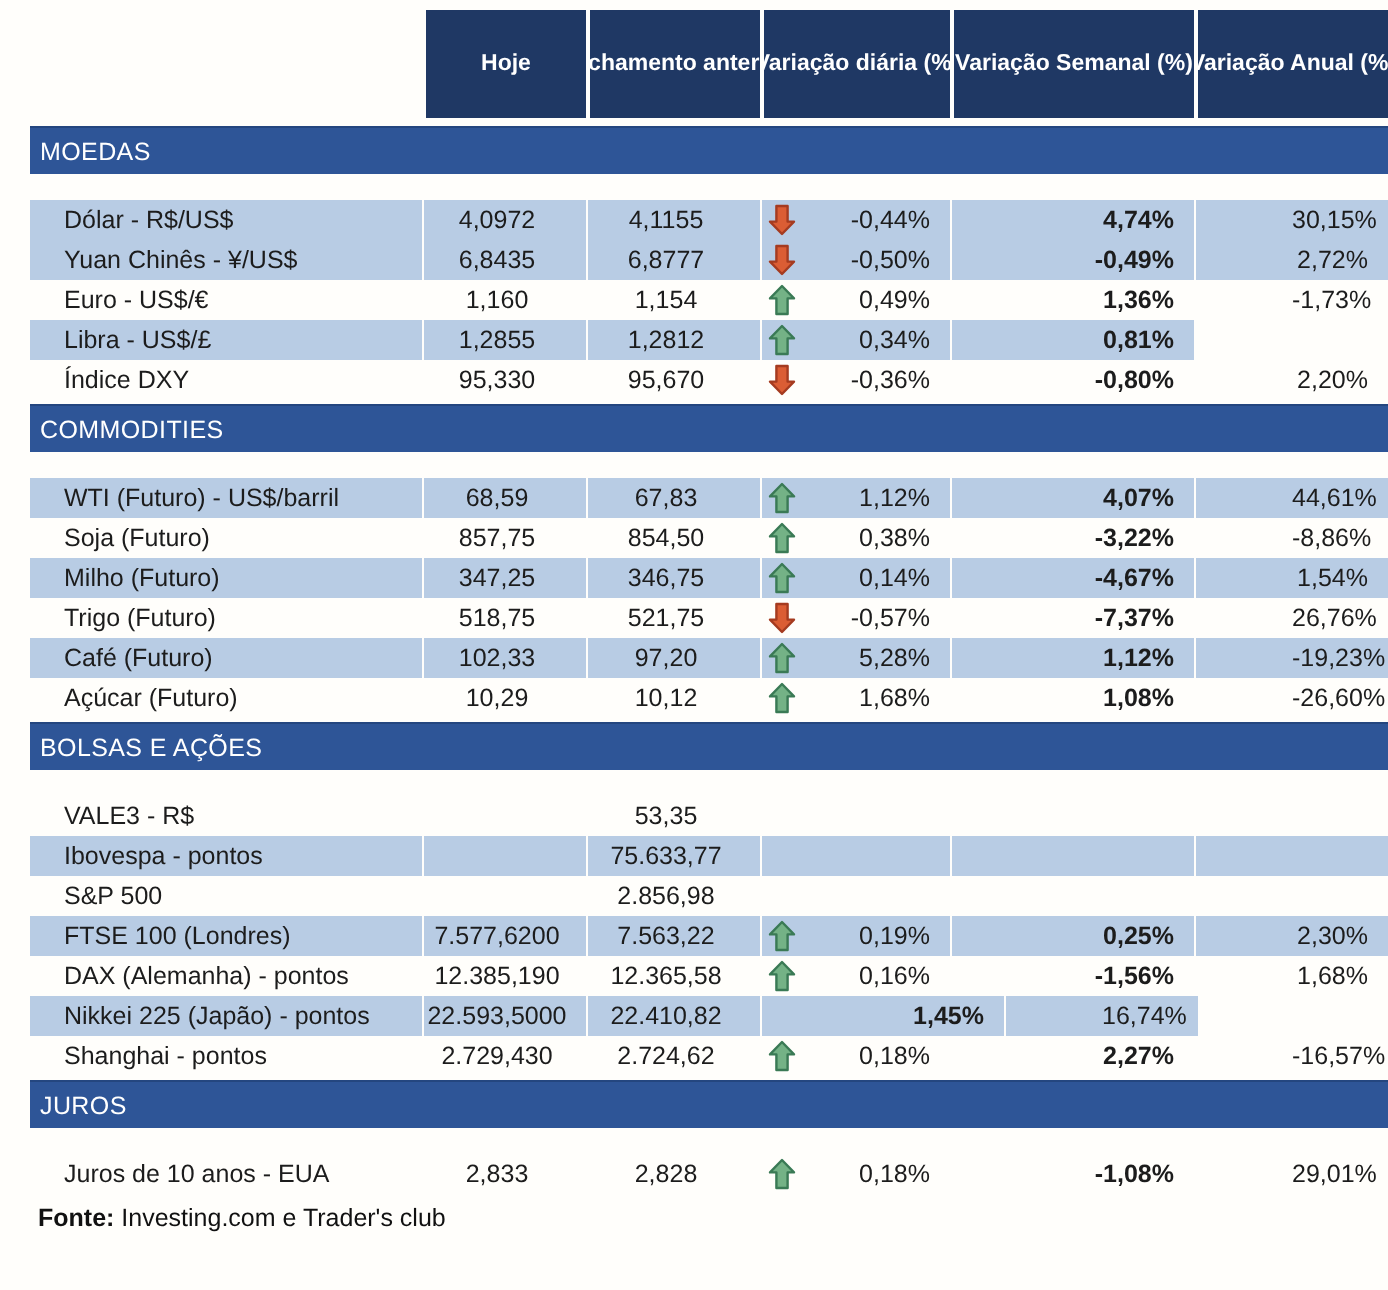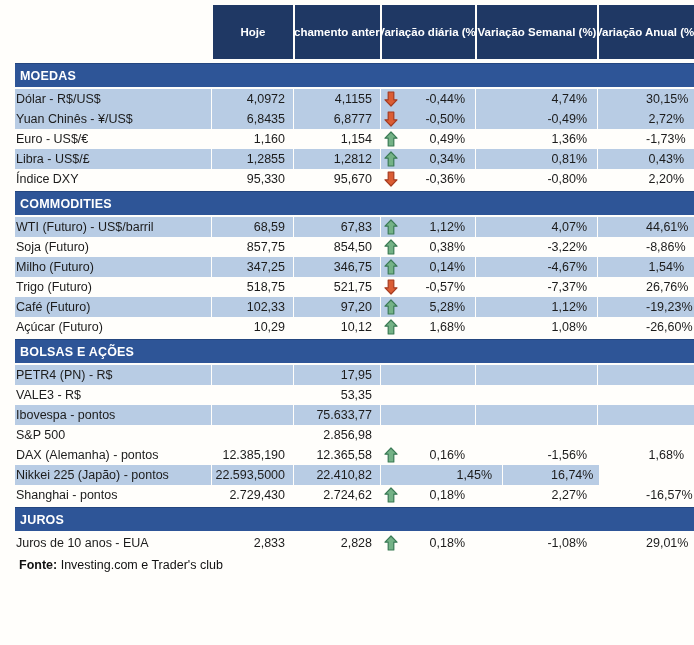--- a/index.html
+++ b/index.html
@@ -11,52 +11,52 @@
     -webkit-font-smoothing:antialiased;
   }
   .page { padding:5px 0 0 15px; }
   .tbl { width:679px; }
 
   
   .c-label { width:196px; }
   .c-hoje  { width:82px;  }
   .c-fech  { width:87px;  }
   .c-dia   { width:95px;  }
-  .c-sem   { width:122px; }
+  .c-sem   { width:122px;font-weight:bold; }
   .c-anu   { width:97px;padding-left:48px;  }
 
   .header-row { display:flex; height:54px; margin-bottom:4px; }
   .header-spacer { background:transparent; }
   .header-cell {
     box-sizing:border-box;
     background:#1F3864; color:#fff;
     font-weight:bold; font-size:11.5px; line-height:1.3;
     display:flex; align-items:center; justify-content:center;
     text-align:center; padding:0 3px;
     border-left:2px solid #fffefb;
   }
 
   .section-bar {
     box-sizing:border-box;
-    height:24px; margin:2px 0 2px 0;
+    height:24px; margin:2px 0 13px 0;
     background:#2E5597; border-top:1px solid #24467f;
-    color:#fff; font-weight:bold; font-size:12.5px;
+    color:#fff; font-weight:normal; font-size:12.5px;
     display:flex; align-items:center; padding-left:5px;
     letter-spacing:0.2px;
   }
 
   .row { display:flex; height:20px; line-height:20px; font-size:12.5px; }
   .cell { box-sizing:border-box; overflow:hidden; white-space:nowrap; }
   .row .cell { border-left:1px solid transparent; }
   .row.shaded .cell { background:#B8CCE4; border-left-color:#fffefb; }
   .row.shaded .c-label { border-left-color:transparent; }
   .row.plain .cell { background:transparent; }
 
-  .c-label { padding-left:0; }
-  .num { text-align:right; padding-right:8px; }
+  .c-label { padding-left:16px; }
+  .num { text-align:center; padding-right:8px; }
   .pct { text-align:right; padding-right:10px; }
   .c-dia { position:relative; }
   .c-dia .arrow { position:absolute; left:3px; top:2px; width:14px; height:16px; }
   .arrow svg { display:block; }
 
   .footer { margin:5px 0 16px 4px; font-size:12.5px; color:#111; }
   .footer b { font-weight:bold; }
 </style>
 </head>
 <body>
@@ -136,21 +136,20 @@
     <div class="cell c-dia pct">
       <span class="arrow arrow-up">
         <svg width="14" height="16" viewBox="0 0 14 16">
           <path d="M7 1 L13 7.2 L9.8 7.2 L9.8 15 L4.2 15 L4.2 7.2 L1 7.2 Z" fill="#74B286" stroke="#3A7A55" stroke-width="1.2" stroke-linejoin="round"></path>
         </svg>
       </span>
       
       <span class="dia-val">0,34%</span>
     </div>
     <div class="cell c-sem pct">0,81%</div>
-    <div class="cell c-anu pct">0,43%</div>
   </div>
 
   <div class="row plain">
     <div class="cell c-label">Índice DXY</div>
     <div class="cell c-hoje num">95,330</div>
     <div class="cell c-fech num">95,670</div>
     <div class="cell c-dia pct">
       
       <span class="arrow arrow-down">
         <svg width="14" height="16" viewBox="0 0 14 16">
@@ -269,32 +268,20 @@
     </div>
     <div class="cell c-sem pct">1,08%</div>
     <div class="cell c-anu pct">-26,60%</div>
   </div>
 </div>
   </div>
 
   <div class="section">
     <div class="section-bar">BOLSAS E AÇÕES</div>
     <div class="section-rows">
-  <div class="row shaded">
-    <div class="cell c-label">PETR4 (PN) - R$</div>
-    <div class="cell c-hoje num"></div>
-    <div class="cell c-fech num">17,95</div>
-    <div class="cell c-dia pct">
-      
-      
-      <span class="dia-val"></span>
-    </div>
-    <div class="cell c-sem pct"></div>
-    <div class="cell c-anu pct"></div>
-  </div>
 
   <div class="row plain">
     <div class="cell c-label">VALE3 - R$</div>
     <div class="cell c-hoje num"></div>
     <div class="cell c-fech num">53,35</div>
     <div class="cell c-dia pct">
       
       
       <span class="dia-val"></span>
     </div>
@@ -321,20 +308,36 @@
     <div class="cell c-fech num">2.856,98</div>
     <div class="cell c-dia pct">
       
       
       <span class="dia-val"></span>
     </div>
     <div class="cell c-sem pct"></div>
     <div class="cell c-anu pct"></div>
   </div>
 
+  <div class="row shaded">
+    <div class="cell c-label">FTSE 100 (Londres)</div>
+    <div class="cell c-hoje num">7.577,6200</div>
+    <div class="cell c-fech num">7.563,22</div>
+    <div class="cell c-dia pct">
+      <span class="arrow arrow-up">
+        <svg width="14" height="16" viewBox="0 0 14 16">
+          <path d="M7 1 L13 7.2 L9.8 7.2 L9.8 15 L4.2 15 L4.2 7.2 L1 7.2 Z" fill="#74B286" stroke="#3A7A55" stroke-width="1.2" stroke-linejoin="round"></path>
+        </svg>
+      </span>
+      
+      <span class="dia-val">0,19%</span>
+    </div>
+    <div class="cell c-sem pct">0,25%</div>
+    <div class="cell c-anu pct">2,30%</div>
+  </div>
 
   <div class="row plain">
     <div class="cell c-label">DAX (Alemanha) - pontos</div>
     <div class="cell c-hoje num">12.385,190</div>
     <div class="cell c-fech num">12.365,58</div>
     <div class="cell c-dia pct">
       <span class="arrow arrow-up">
         <svg width="14" height="16" viewBox="0 0 14 16">
           <path d="M7 1 L13 7.2 L9.8 7.2 L9.8 15 L4.2 15 L4.2 7.2 L1 7.2 Z" fill="#74B286" stroke="#3A7A55" stroke-width="1.2" stroke-linejoin="round"></path>
         </svg>

